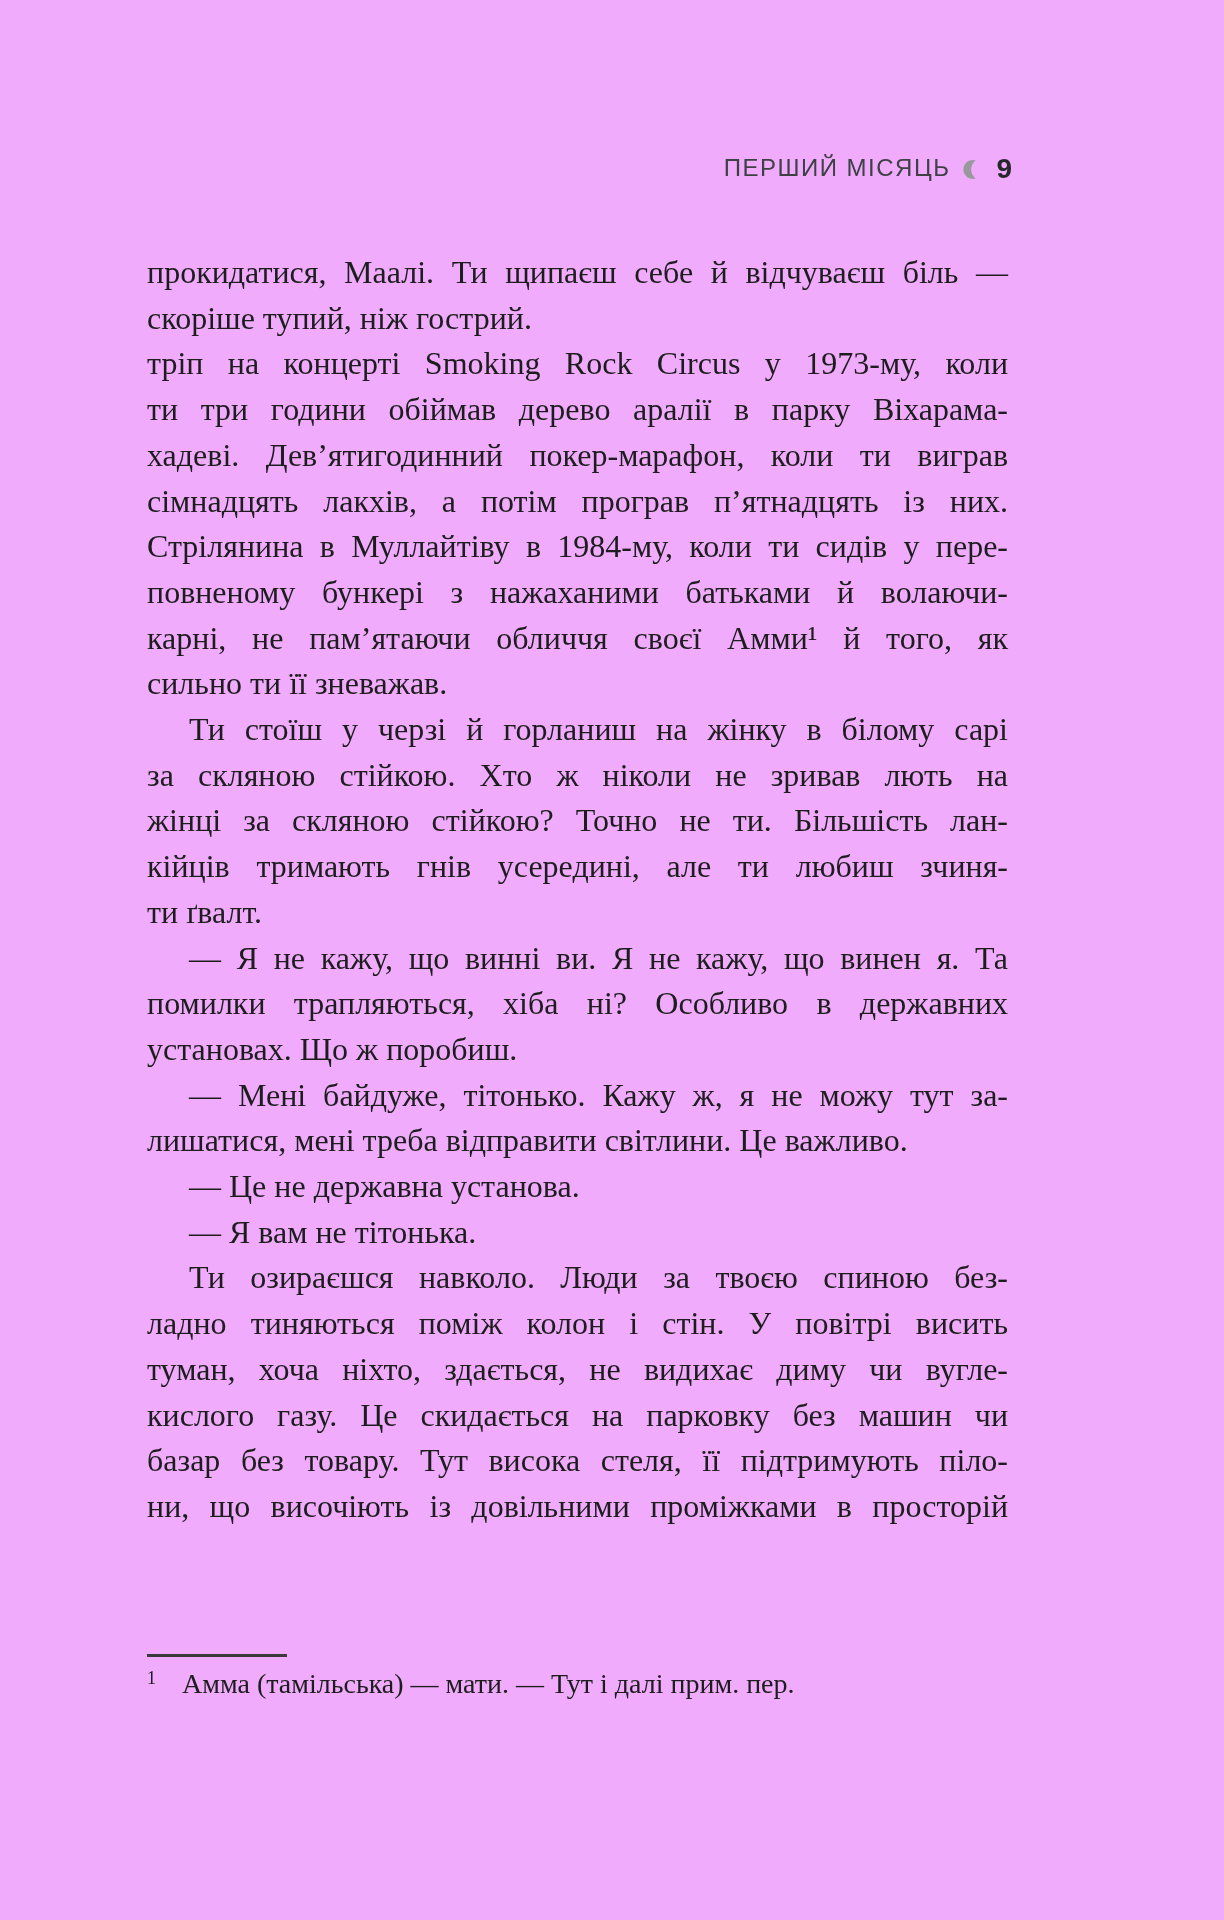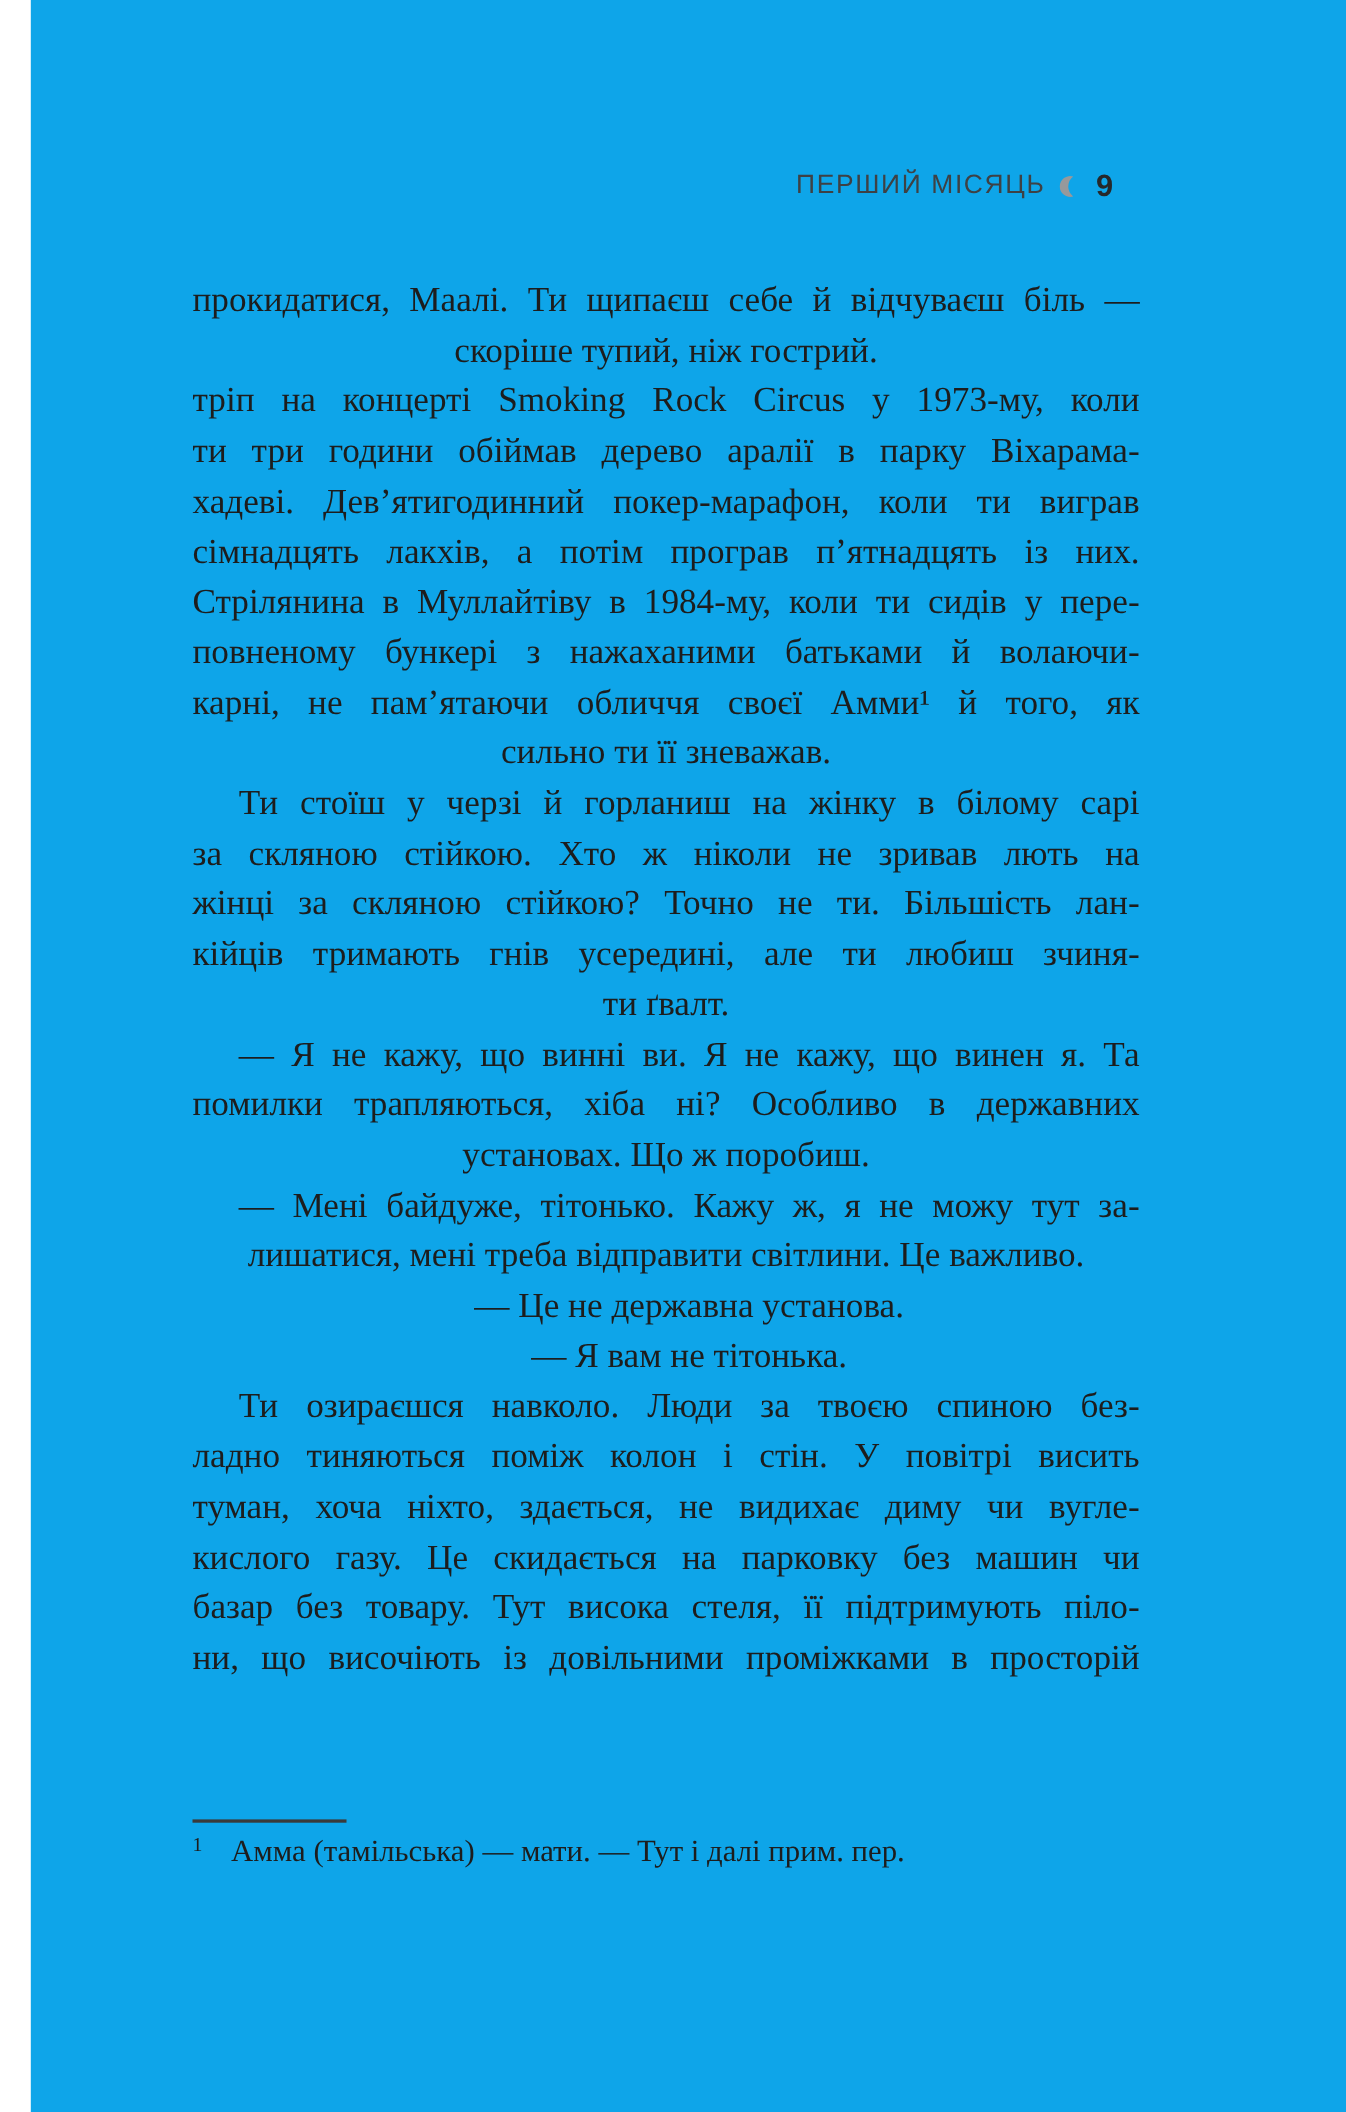--- a/index.html
+++ b/index.html
@@ -5,22 +5,21 @@
   html,body{margin:0;padding:0;}
   body{
     width:1224px;height:1920px;
     background:#ffffff;
     position:relative;
     overflow:hidden;
     font-family:"Liberation Serif","DejaVu Serif",serif;
   }
   .page{
     position:absolute;inset:0;
-    background:#0ea5e9;
-    margin-left:28px;
+    background:#f0abfc;
   }
   
   .header{
     position:absolute;
     top:152px;
     right:212px;
     height:32px;
     display:flex;
     align-items:center;
     gap:13px;
@@ -49,21 +48,21 @@
     position:absolute;
     left:147px;
     top:250px;
     width:861px;
     color:#1d1d1d;
   }
   .para{margin:0;padding:0;}
   .line{
     font-size:32px;
     line-height:45.7px;
-    text-align:center;
+    text-align:left;
     white-space:nowrap;
     color:#1d1d1d;
   }
   .line.j{
     text-align:justify;
     text-align-last:justify;
     -moz-text-align-last:justify;
     white-space:normal;
   }
   .line.ind{

